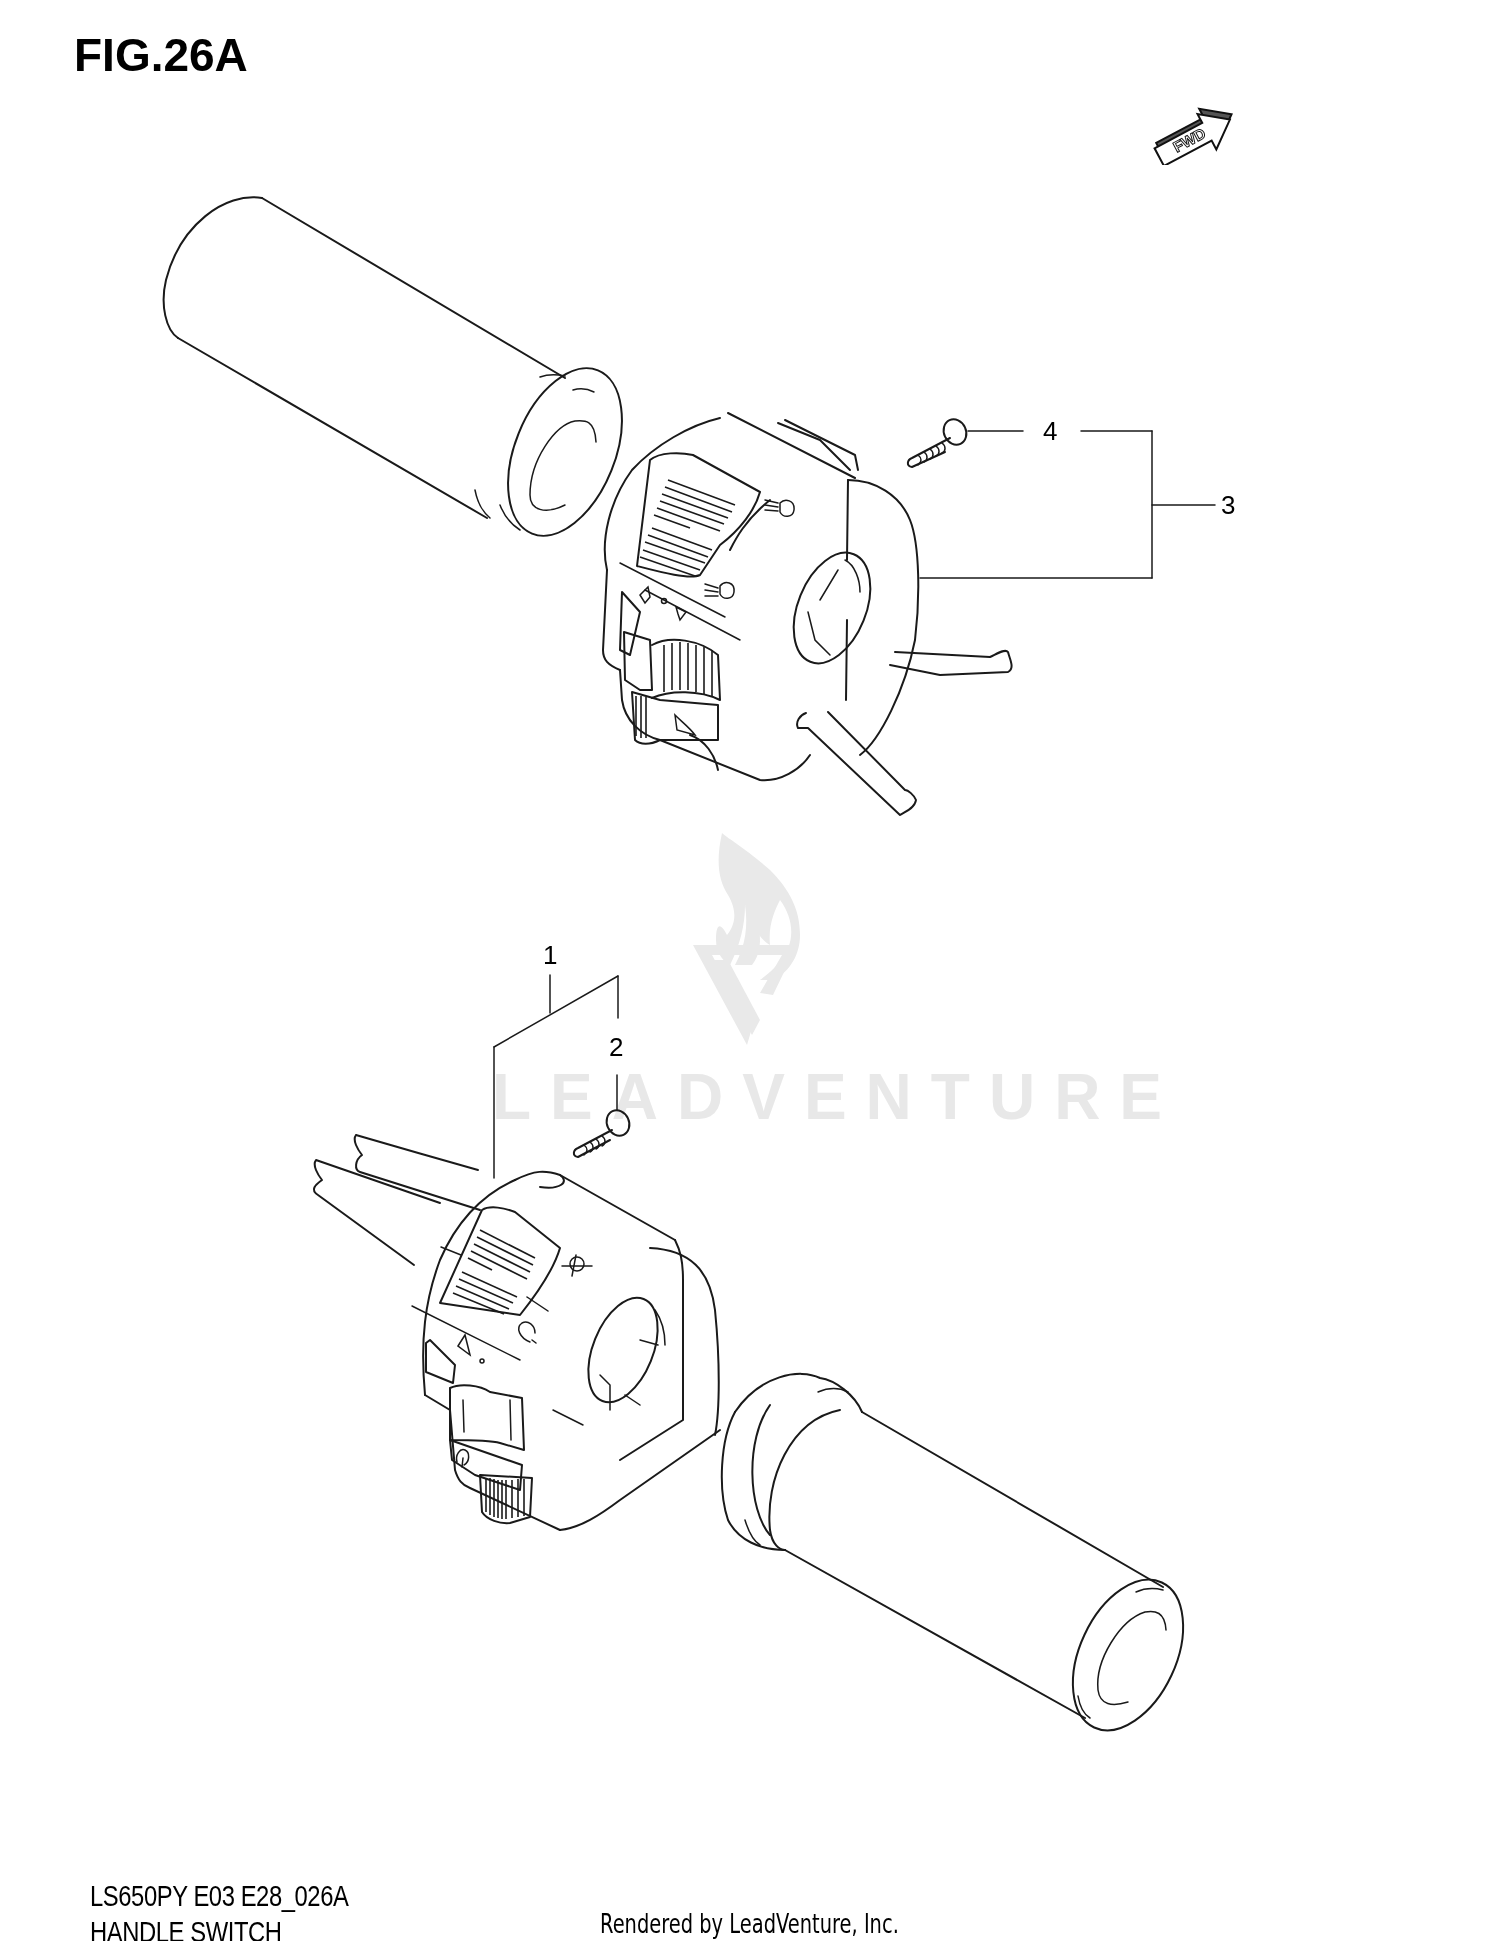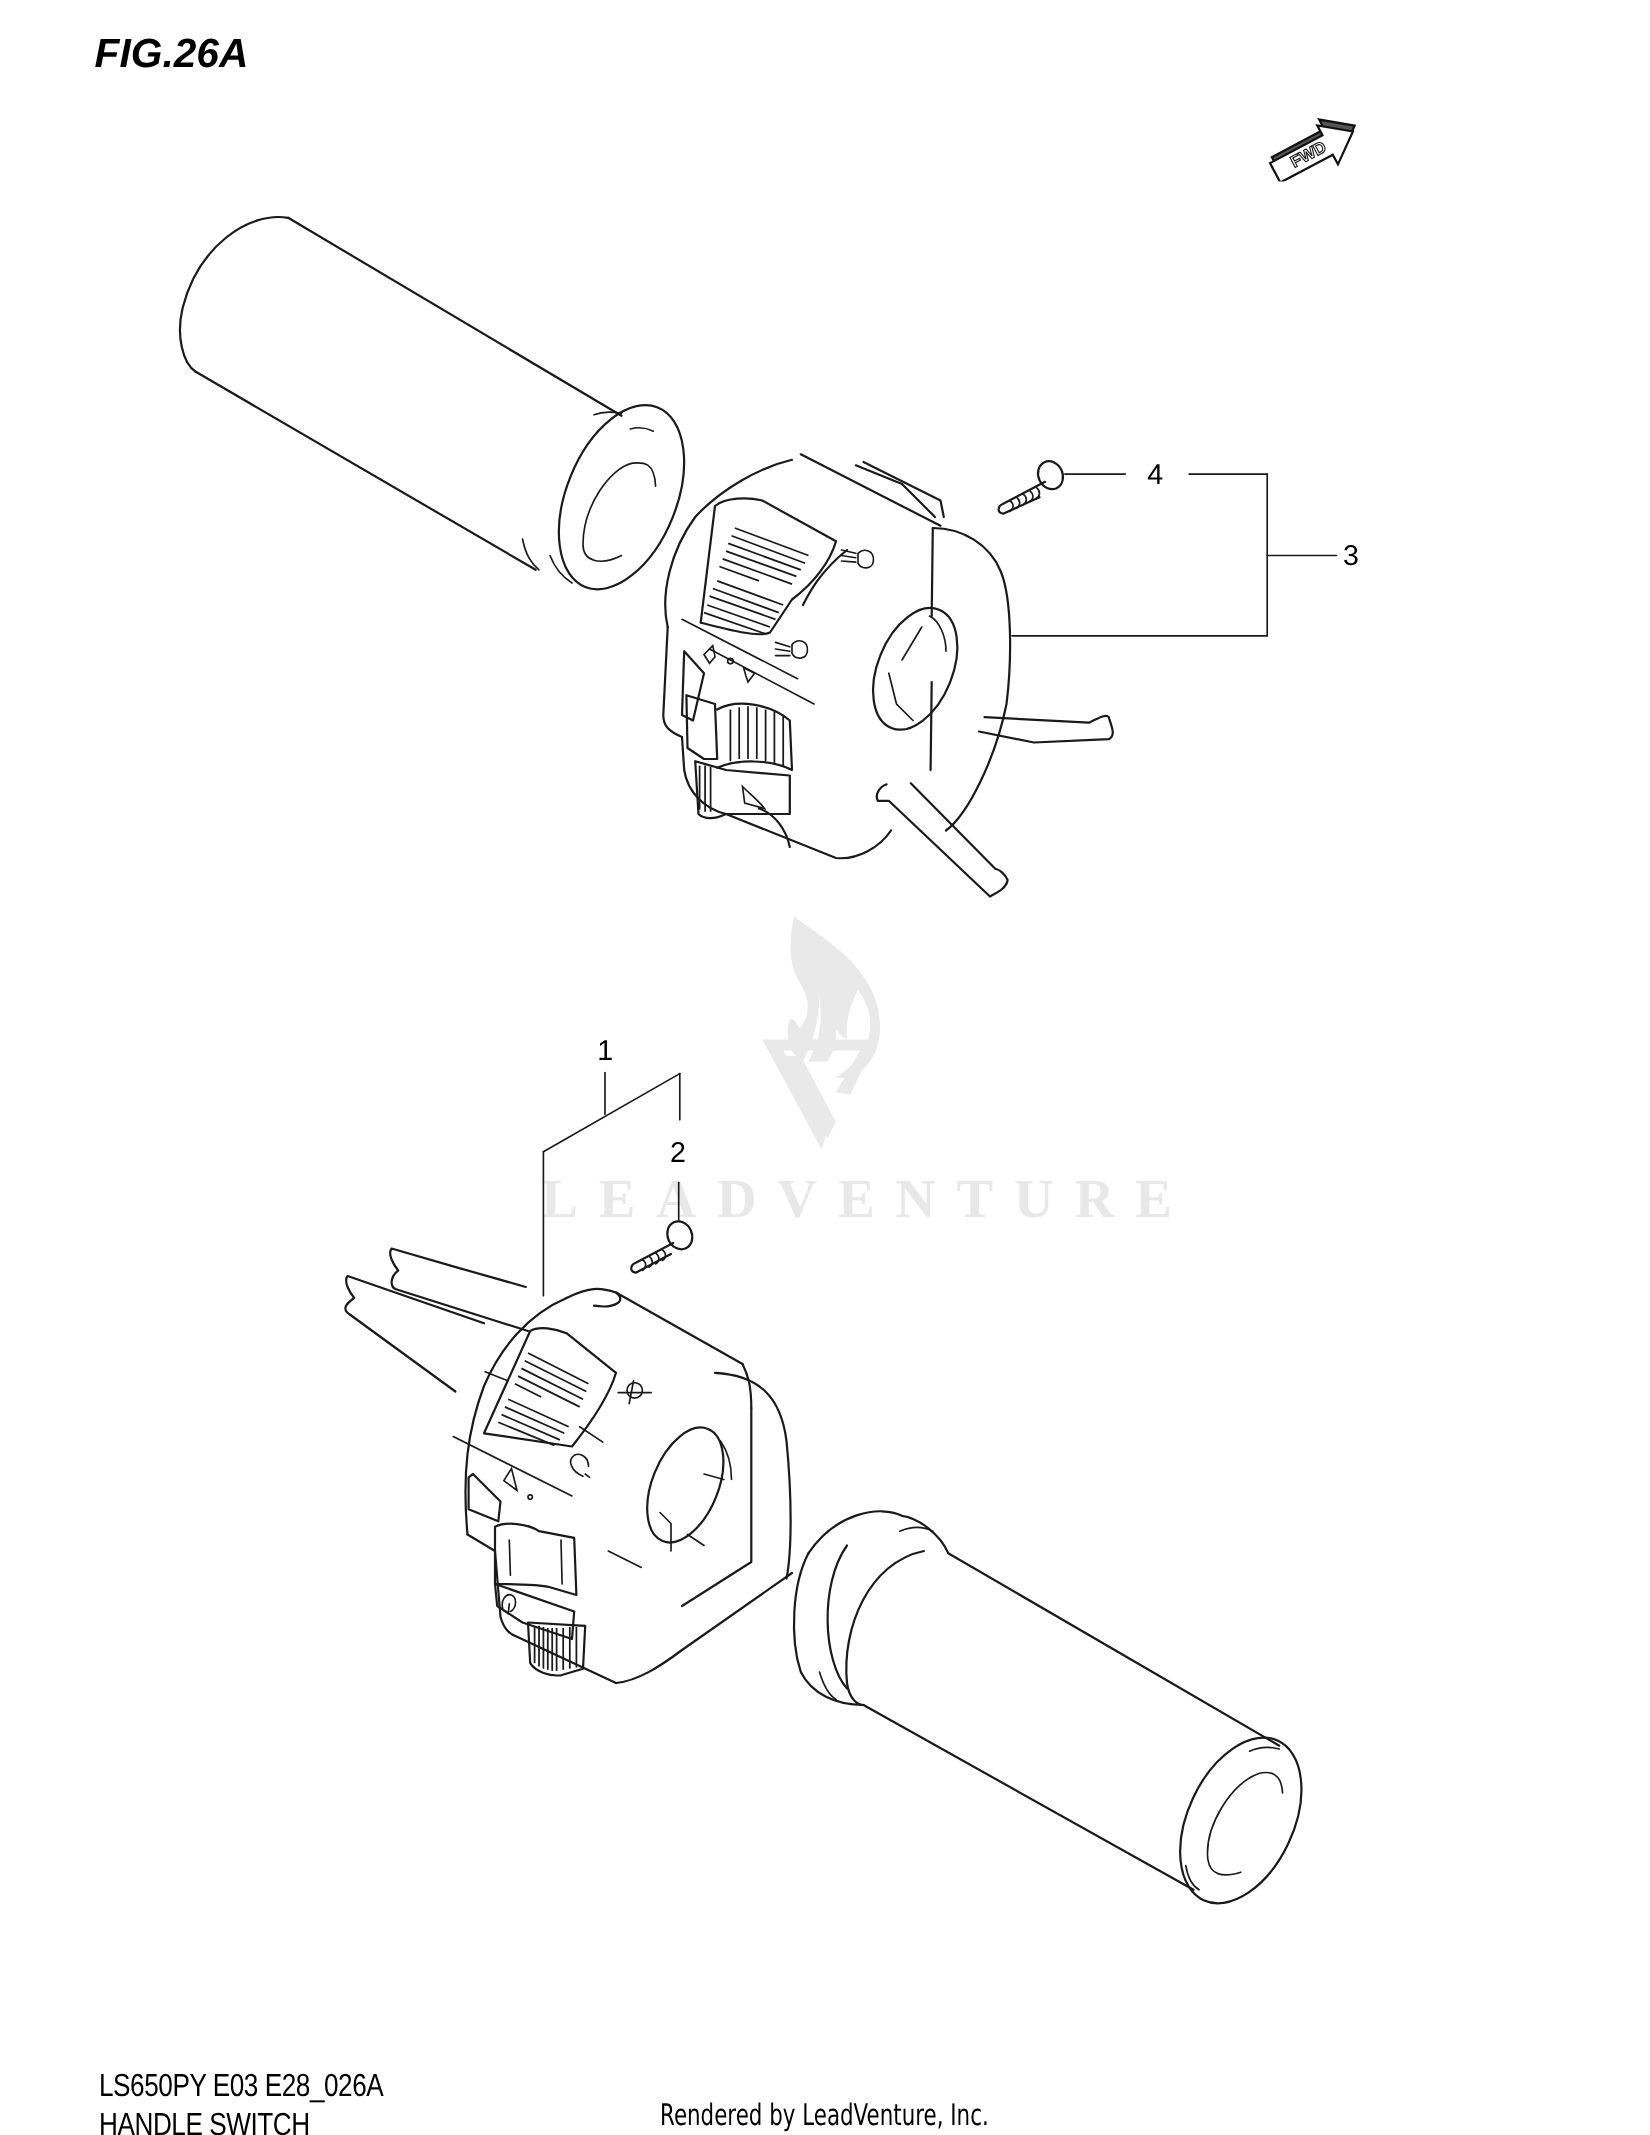--- a/index.html
+++ b/index.html
@@ -1,23 +1,23 @@
 <!DOCTYPE html>
 <html><head>
 <meta charset="utf-8">
 <style>
   html, body { margin:0; padding:0; background:#ffffff; }
   body { width:1500px; height:1941px; position:relative; overflow:hidden; font-family:"Liberation Sans", sans-serif; color:#000; }
-  .fig-title { position:absolute; left:86px; top:28px; font-size:37px; font-weight:bold; letter-spacing:0px; font-family:"Liberation Sans", sans-serif;font-style:italic; }
+  .fig-title { position:absolute; left:74px; top:28px; font-size:46px; font-weight:bold; letter-spacing:0px; font-family:"Liberation Sans", sans-serif; }
   .callout { position:absolute; font-size:26px; font-family:"Liberation Sans", sans-serif; line-height:1; }
   .footer-code { position:absolute; left:90px; top:1880px; font-size:29px; font-family:"Liberation Sans", sans-serif; transform:scaleX(0.82); transform-origin:left top; letter-spacing:-0.5px; }
   .footer-name { position:absolute; left:90px; top:1916px; font-size:29px; font-family:"Liberation Sans", sans-serif; transform:scaleX(0.82); transform-origin:left top; letter-spacing:-0.5px; }
   .rendered-by { position:absolute; left:600px; top:1908px; font-size:27px; font-family:"DejaVu Sans", sans-serif; transform:scaleX(0.72); transform-origin:left top; }
   .drawing { position:absolute; left:0; top:0; width:1500px; height:1941px; }
-  .wm-text { position:absolute; left:492px; top:1060px; font-size:50px; letter-spacing:19px; color:#e8e8e8; font-family:Liberation Serif, serif; font-weight:bold; }
+  .wm-text { position:absolute; left:492px; top:1060px; font-size:64px; letter-spacing:19px; color:#e8e8e8; font-family:Liberation Sans, sans-serif; font-weight:bold; }
   .ln { fill:none; stroke:#1a1a1a; stroke-width:2; stroke-linecap:round; stroke-linejoin:round; }
   .ln-thin { fill:none; stroke:#1a1a1a; stroke-width:1.5; stroke-linecap:round; }
   .hatch { stroke:#1a1a1a; stroke-width:1.6; }
 </style>
 </head>
 <body>
 
 <svg class="drawing" viewBox="0 0 1500 1941" xmlns="http://www.w3.org/2000/svg">
   <g fill="#e9e9e9">
     <path d="M722 833 C716 860 718 880 728 895 C738 912 735 925 727 935 C722 925 716 920 716 940 C716 955 725 962 730 965 C740 945 745 925 745 905 C752 925 760 940 770 945 C768 925 775 910 780 900 C795 920 795 945 780 960 C775 970 762 978 760 980 L775 980 C790 970 800 955 800 935 C800 910 790 890 770 870 C745 848 730 840 722 833 Z"></path>

